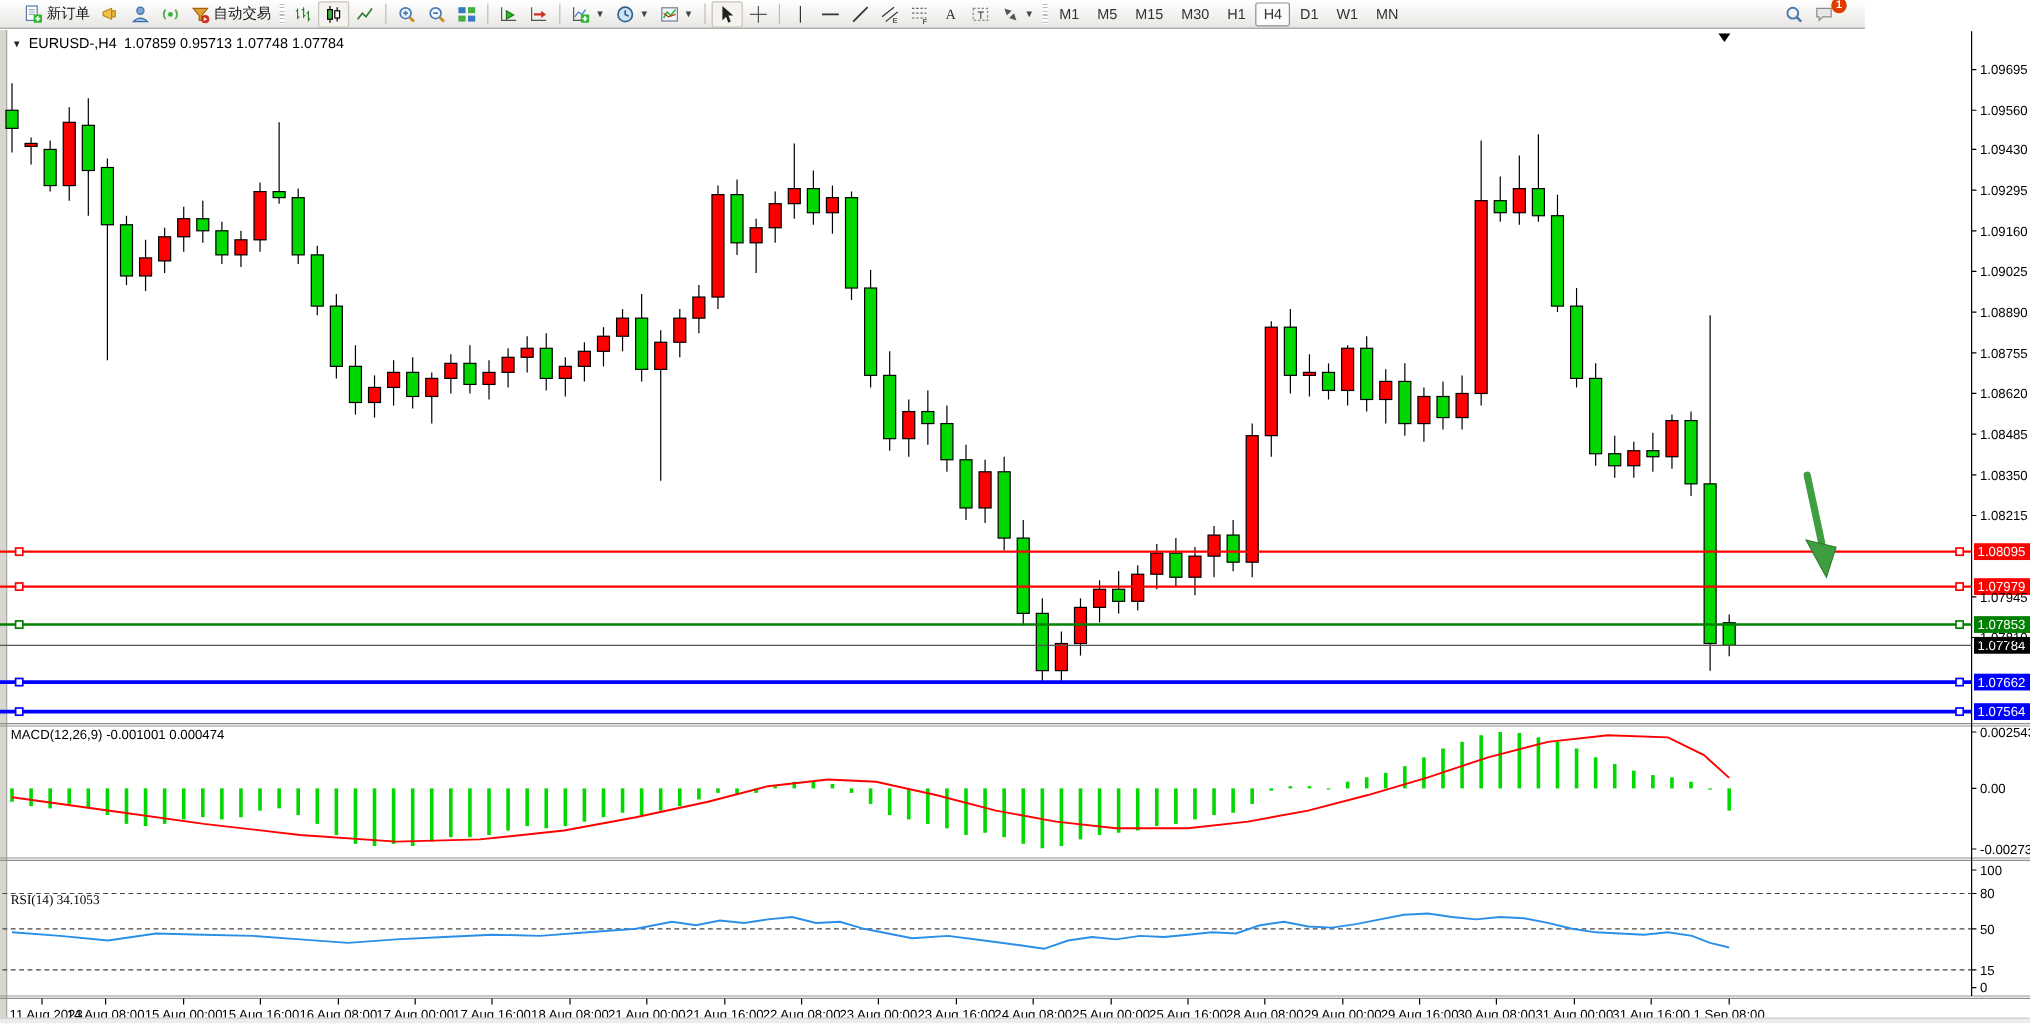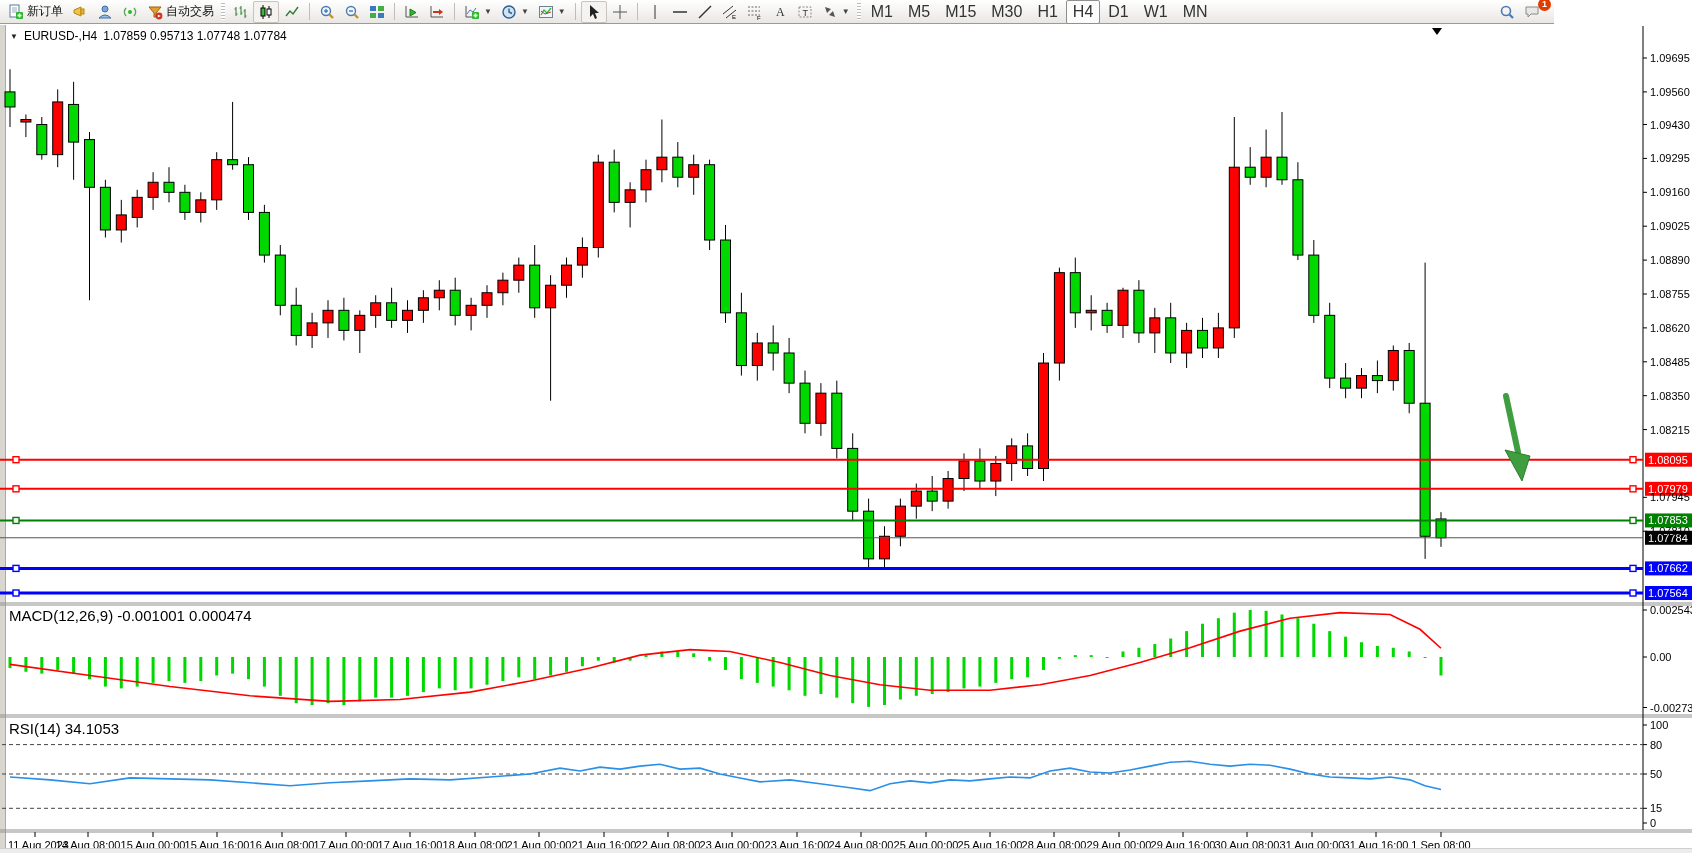--- a/index.html
+++ b/index.html
@@ -1,38 +1,38 @@
 <!DOCTYPE html>
 <html><head>
 <meta charset="utf-8">
 <style>
   html,body{margin:0;padding:0;background:#fff;font-family:"Liberation Sans",sans-serif;}
   #app{position:relative;width:1692px;height:853px;overflow:hidden;background:#fff;}
   
   #toolbar{position:absolute;left:0;top:0;width:1554px;height:24px;
     background:linear-gradient(#ffffff,#e9e7e4);border-bottom:1px solid #9a9a9a;
-    display:flex;align-items:center;padding:0 4px;box-sizing:border-box;gap:1px;}
+    display:flex;align-items:center;padding:0 16px;box-sizing:border-box;gap:1px;}
   .tbtn{height:20px;display:flex;align-items:center;gap:3px;padding:0 4px;border-radius:2px;cursor:default;}
   .tlabel{font-size:12px;color:#111;white-space:nowrap;}
   .sep{width:1px;height:17px;background:#bdbdbd;margin:0 4px;flex:0 0 auto;}
   .dots{width:4px;height:17px;margin:0 2px;background:repeating-linear-gradient(#bbb 0 1px,#fff 1px 3px);flex:0 0 auto;}
   .caret{font-size:8px;color:#444;margin-left:1px;}
-  .tf{font-size:16px;color:#333;padding:2px 6px;border:1px solid transparent;border-radius:2px;text-align:right;}
+  .tf{font-size:12px;color:#333;padding:2px 6px;border:1px solid transparent;border-radius:2px;text-align:right;}
   .tf.active{background:#fcfcfc;border:1px solid #8f8f8f;}
   .icon16{width:16px;height:16px;display:block;}
   #spacer{flex:1;}
   #chat-wrap{position:relative;margin-right:6px;}
   #chat-badge{position:absolute;top:-4px;right:-7px;background:#e03c00;color:#fff;border-radius:50%;
     width:13px;height:13px;font-size:9px;font-weight:bold;display:flex;align-items:center;justify-content:center;}
   
   #left-edge{position:absolute;left:0;top:25px;width:5px;height:828px;background:#d9d6cf;border-right:1px solid #a9a9a9;}
   #chart-svg{position:absolute;left:0;top:24px;}
   #symbol-title{position:absolute;left:10px;top:29px;font-size:12px;color:#000;display:flex;align-items:center;gap:6px;z-index:5;}
   #symbol-title .dd{font-size:8px;color:#222;}
-  .ind-label{position:absolute;left:9px;font-size:15px;color:#000;z-index:5;}
+  .ind-label{position:absolute;left:9px;font-size:11px;color:#000;z-index:5;}
   #bottom-strip{position:absolute;left:0;bottom:0;width:1692px;height:4px;background:#ececec;border-top:1px solid #cfcfcf;}
 </style>
 </head>
 <body>
 
 <div id="app">
 
   <div id="toolbar">
     <div class="tbtn">
       <svg class="icon16" viewBox="0 0 16 16">
@@ -672,15 +672,15 @@
         <polygon points="1505,426 1530,432 1522,457" fill="#3f9e3f" stroke="#2e7d2e" stroke-width="1"></polygon>
       </g>
     </svg>
 
   <div id="symbol-title">
     <span class="dd">▼</span>
     <span>EURUSD-,H4</span>
     <span>1.07859 0.95713 1.07748 1.07784</span>
   </div>
   <div class="ind-label" style="top:607px;">MACD(12,26,9) -0.001001 0.000474</div>
-  <div class="ind-label" style="top:720px;">RSI(14) 34.1053</div>
+  <div class="ind-label" style="top:744px;font-family:Liberation Serif, serif;">RSI(14) 34.1053</div>
   <div id="bottom-strip"></div>
 </div>
 
 </body></html>

